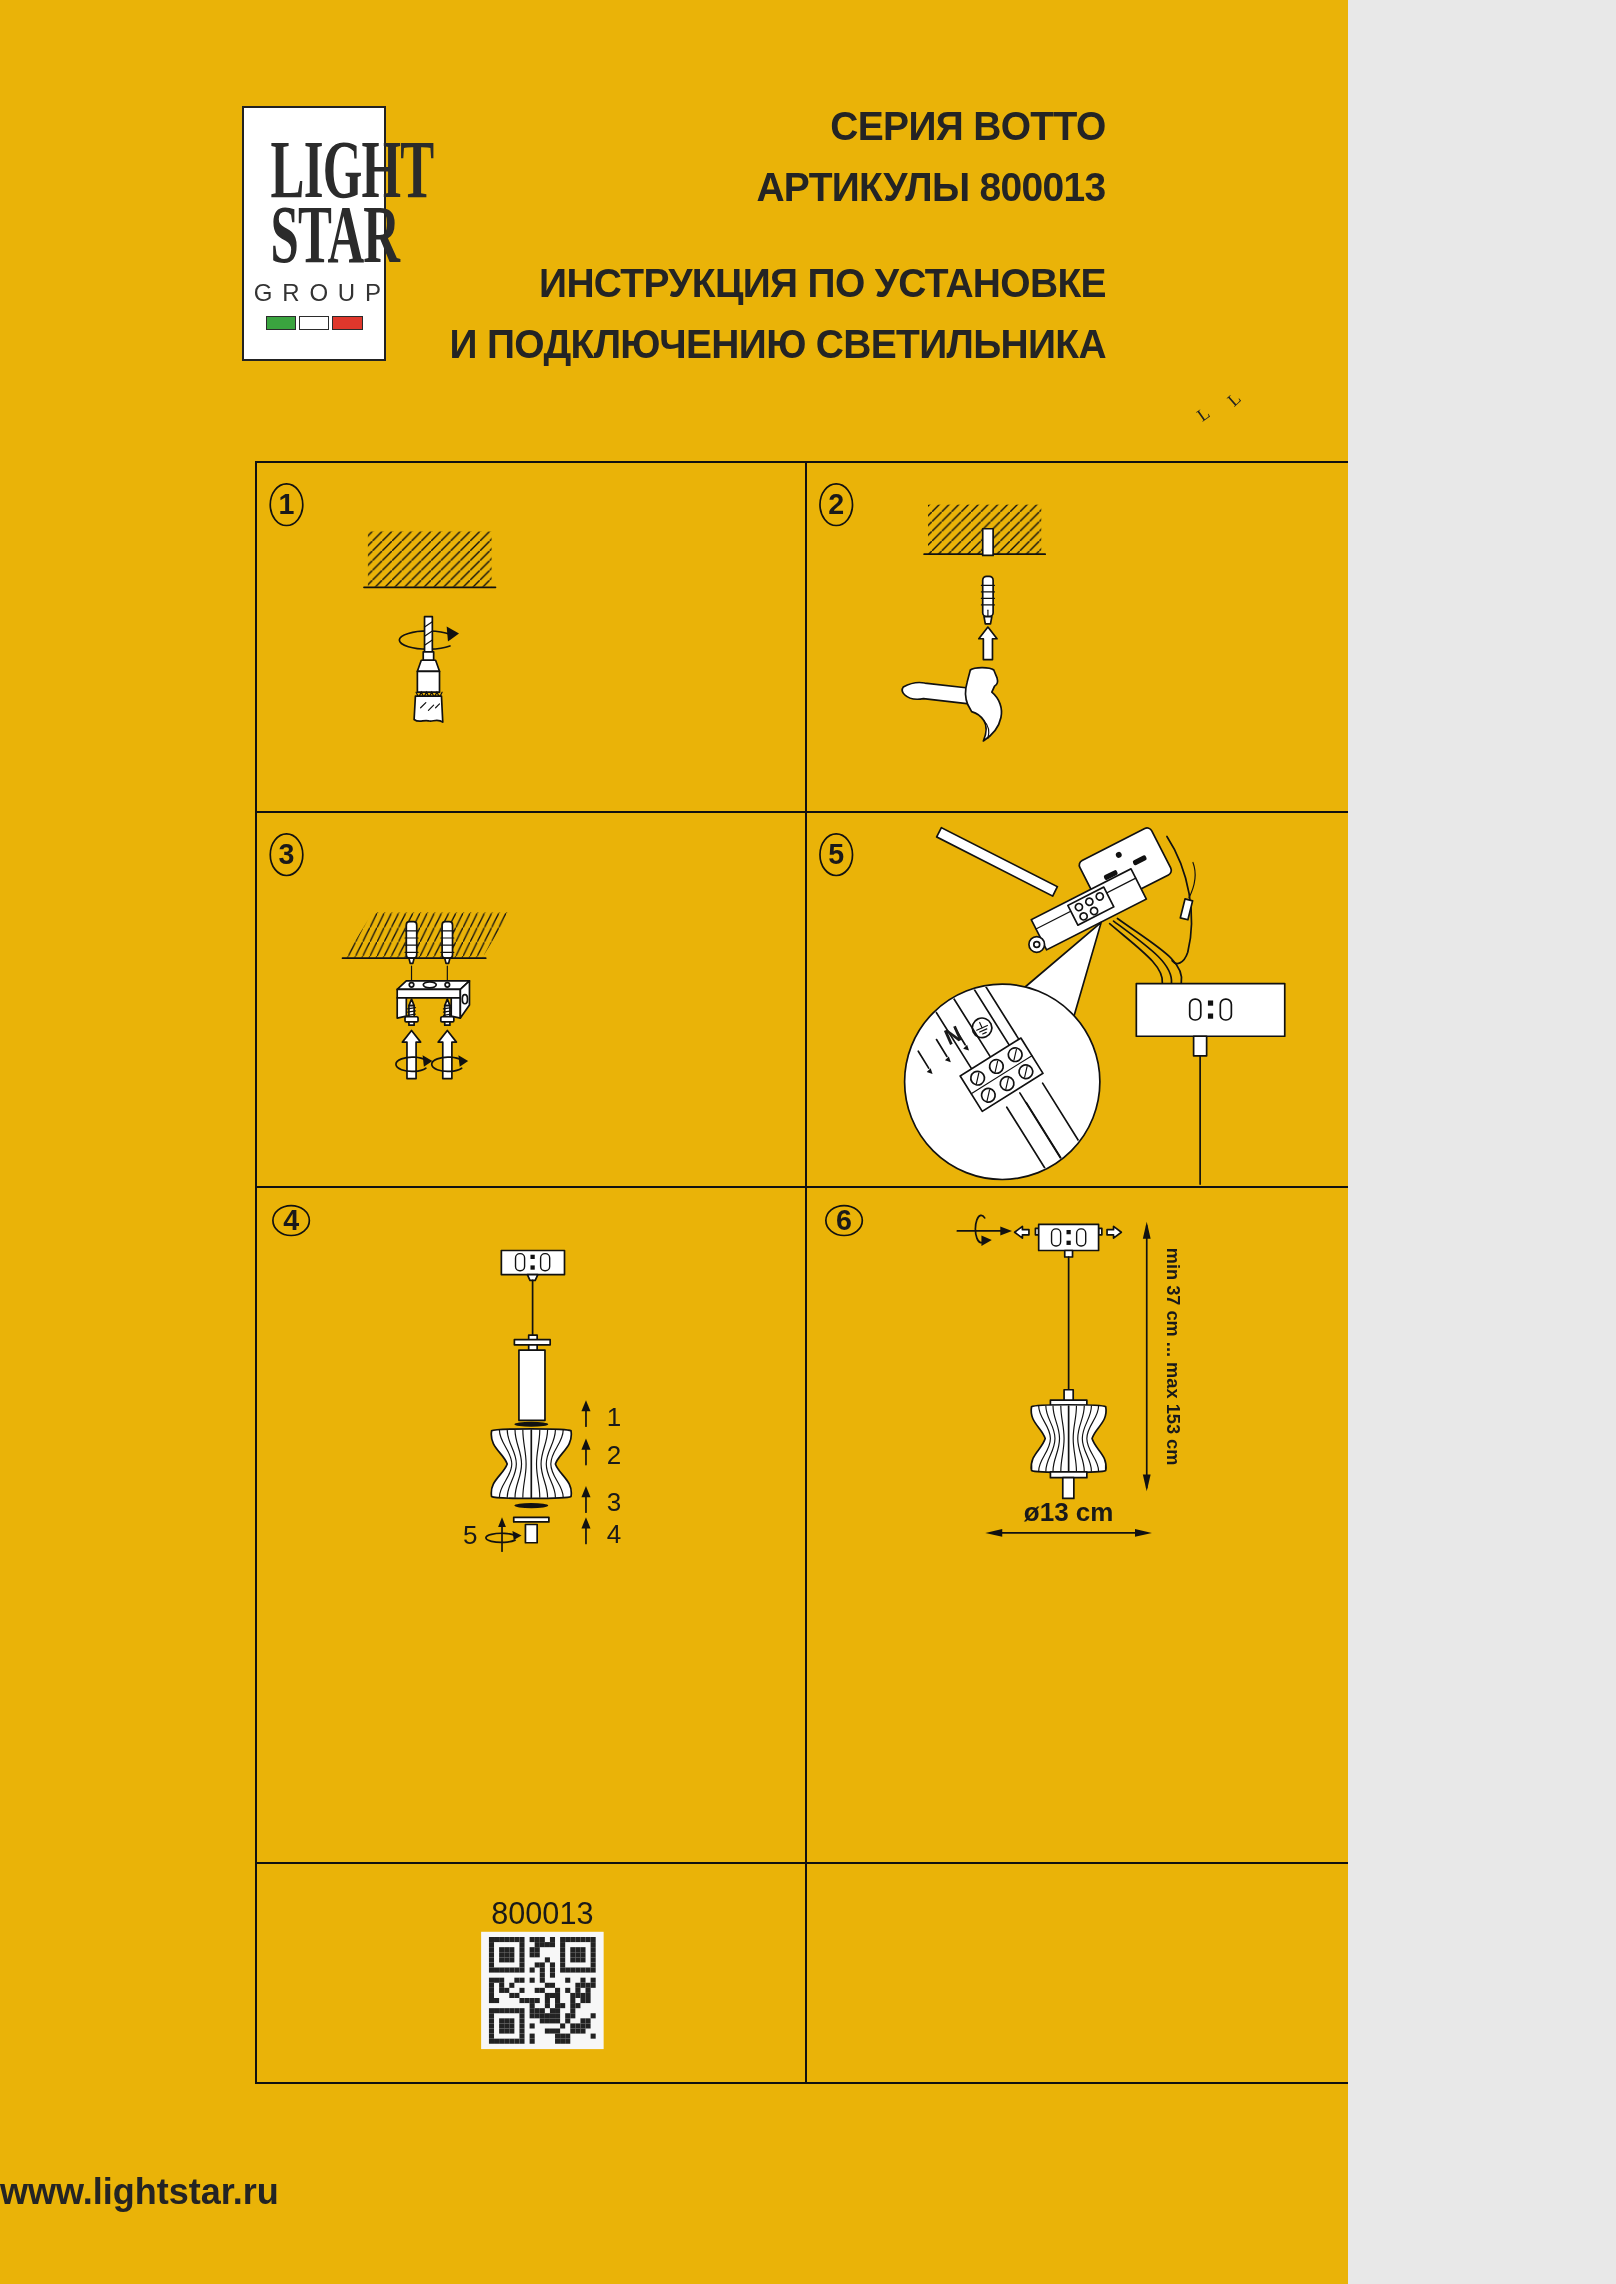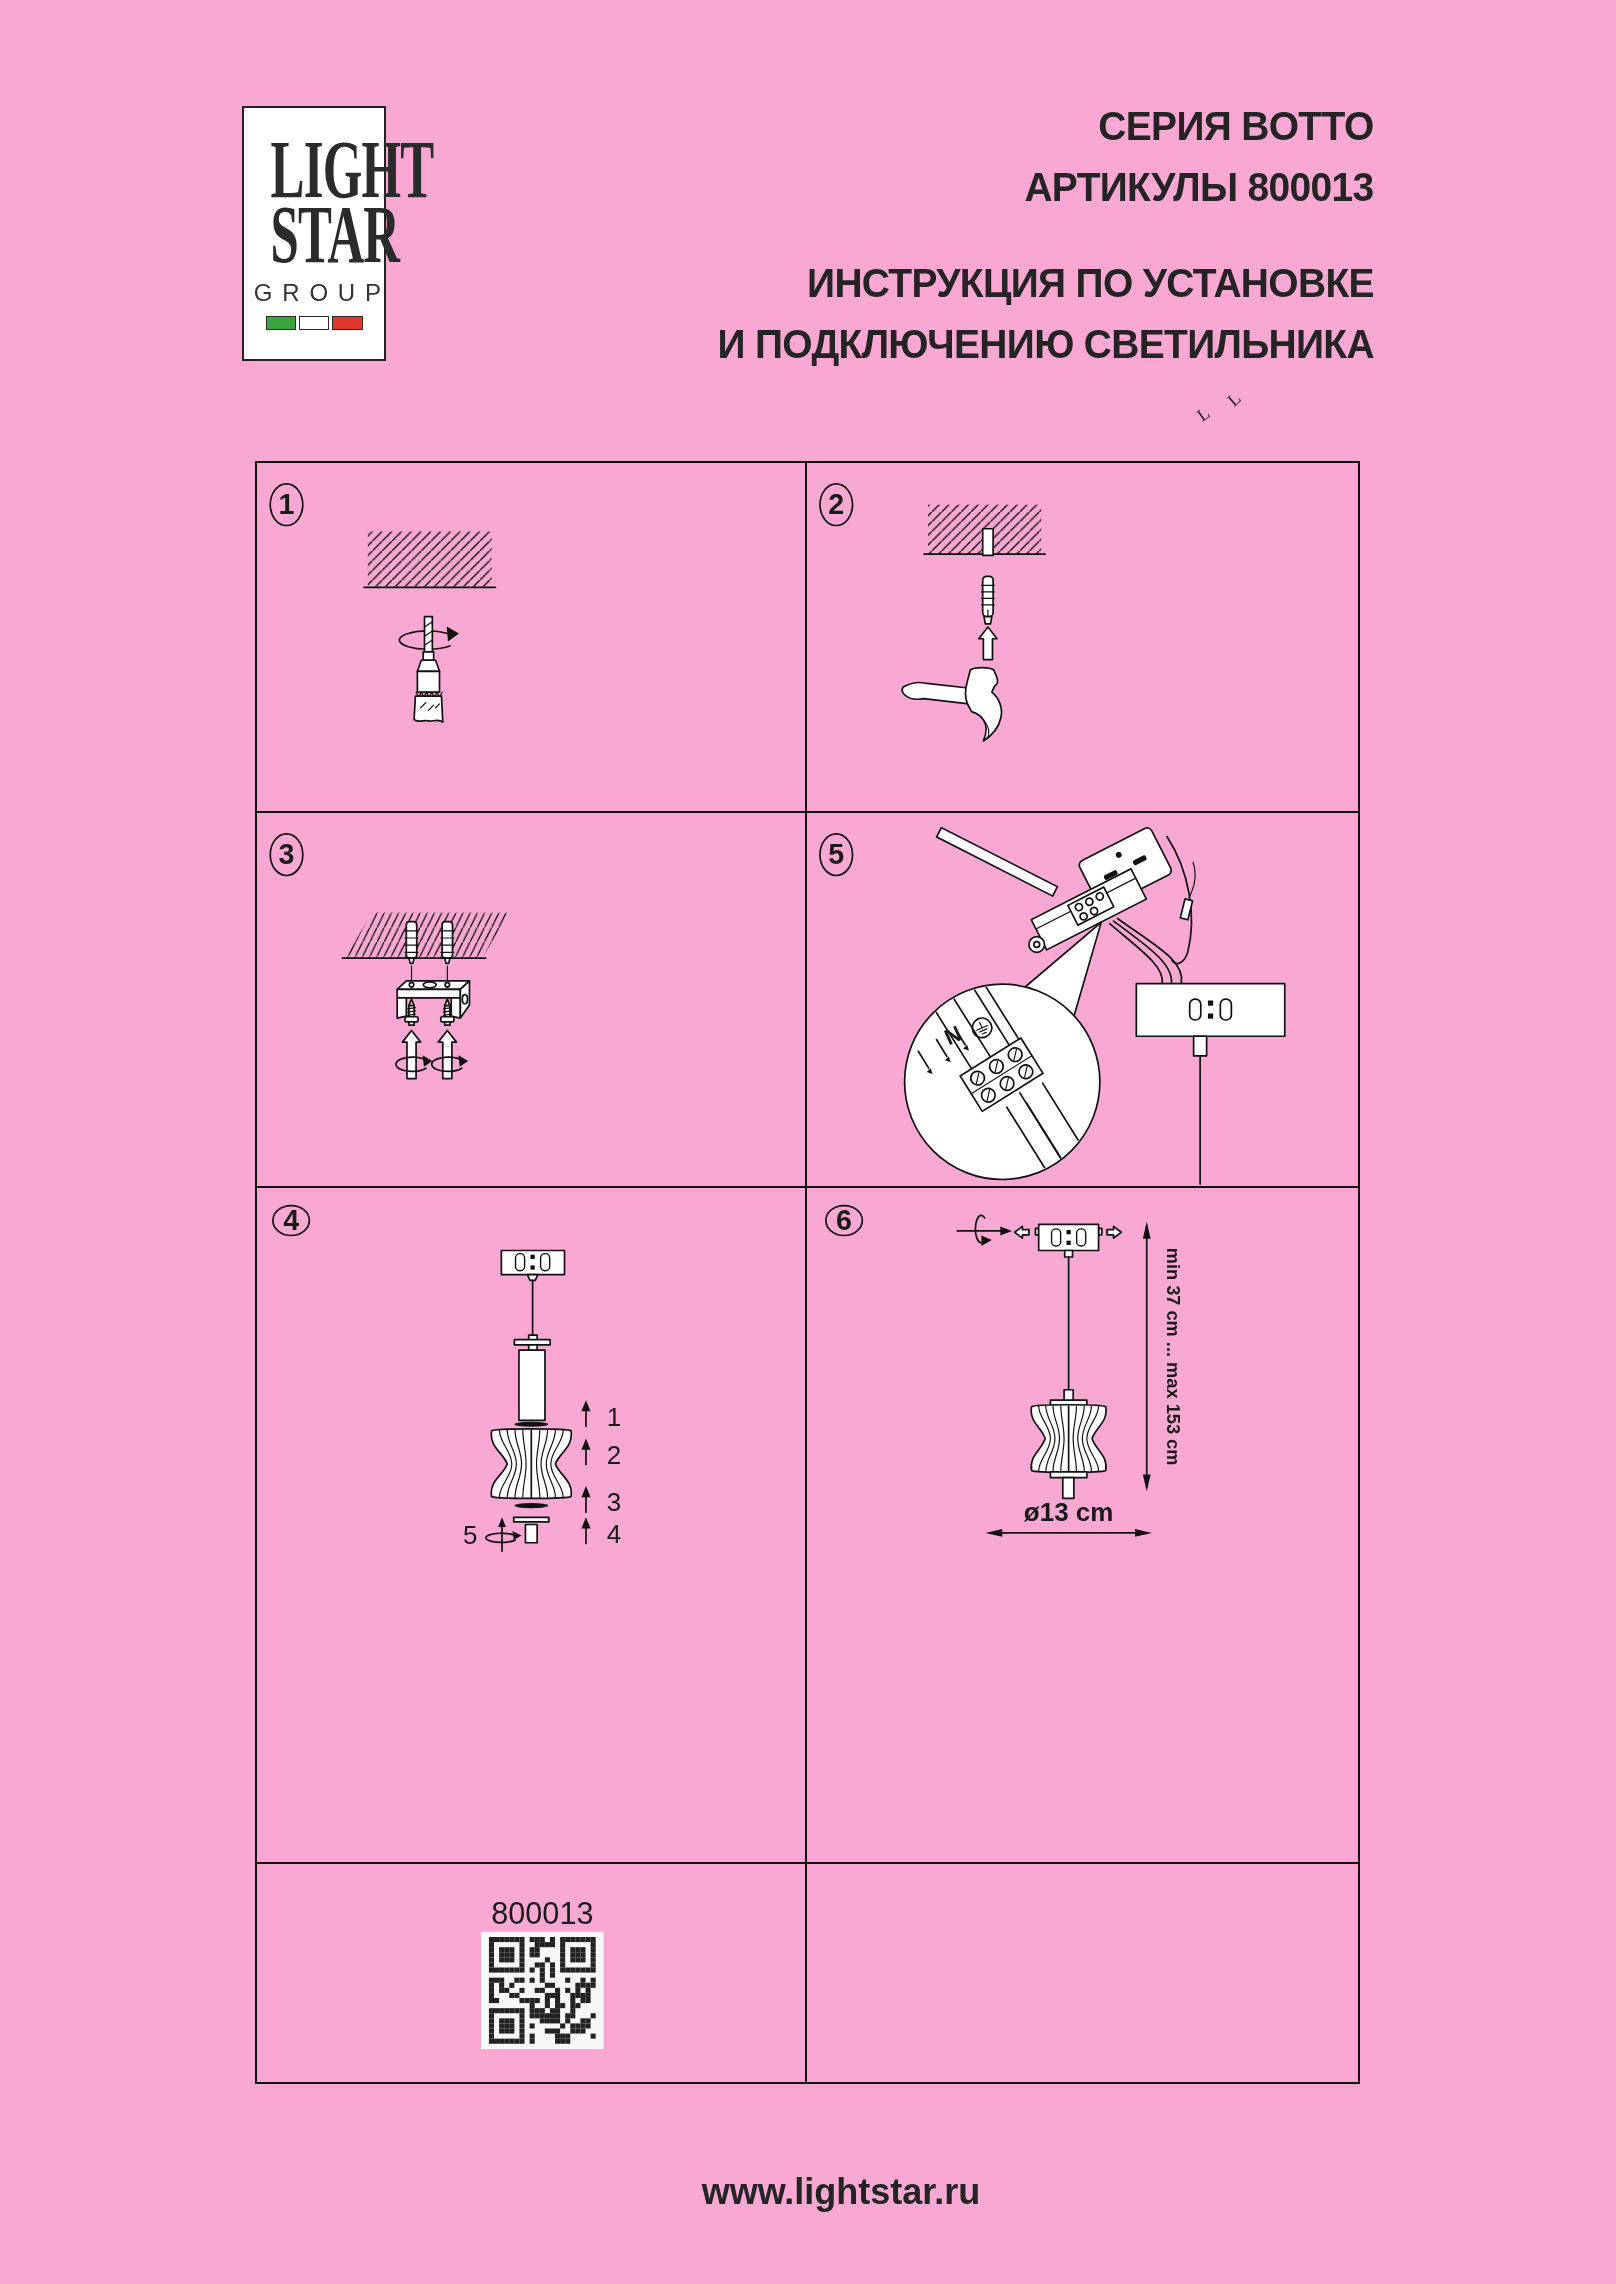--- a/index.html
+++ b/index.html
@@ -1,16 +1,16 @@
 <!DOCTYPE html>
 <html style="font-size:10.4px"><head>
 <meta charset="utf-8">
 <style>
   html,body{margin:0;padding:0;background:#e8e8e8;}
-  .page{position:relative;width:1616px;height:2284px;background:#f9a8d4;overflow:hidden;
+  .page{position:relative;width:1348px;height:2284px;background:#eab308;overflow:hidden;
         font-family:"Liberation Sans",sans-serif;color:#1a1a1a;}
   
   .logo-box{position:absolute;left:242px;top:106px;width:144px;height:255px;
             border:2px solid #222;box-sizing:border-box;background:#fff;}
   .logo-word{position:absolute;left:0;width:100%;text-align:center;
              font-family:"Liberation Serif",serif;font-weight:bold;color:#2b2b2b;
              transform:scaleX(0.62);transform-origin:50% 50%;}
   .logo-light{top:29px;font-size:82px;line-height:65px;letter-spacing:-1.3px;}
   .logo-star{top:94px;font-size:82px;line-height:65px;letter-spacing:-1.3px;}
   .logo-group{position:absolute;left:0;width:100%;top:171px;text-align:center;
@@ -31,22 +31,22 @@
   .hdiv{position:absolute;left:255px;width:1105px;height:2px;background:#111;}
   .cell-svg{position:absolute;}
   svg text{font-family:"Liberation Sans",sans-serif;fill:#1a1a1a;}
   .ln{fill:none;stroke:#111;stroke-width:2.6;stroke-linecap:round;stroke-linejoin:round;}
   .lt{fill:none;stroke:#111;stroke-width:1.8;stroke-linecap:round;}
   .fw{fill:#fff;stroke:#111;stroke-width:2.6;stroke-linejoin:round;}
   .fb{fill:#111;stroke:none;}
   
   .notes{position:absolute;left:907px;top:1916px;width:430px;
          font-size:20px;line-height:31px;color:#222;}
-  .footer{position:absolute;left:0;top:2171px;width:100%;text-align:center;
-          font-size:36px;font-weight:bold;color:#242424;margin-left:33px;}
+  .footer{position:absolute;left:0;top:2171px;width:100%;
+          font-size:36px;font-weight:bold;color:#242424;}
 </style>
 </head>
 <body>
 
 <div class="page">
 
   <div class="logo-box">
     <div class="logo-word logo-light">LIGHT</div>
     <div class="logo-word logo-star">STAR</div>
     <div class="logo-group">GROUP</div>

